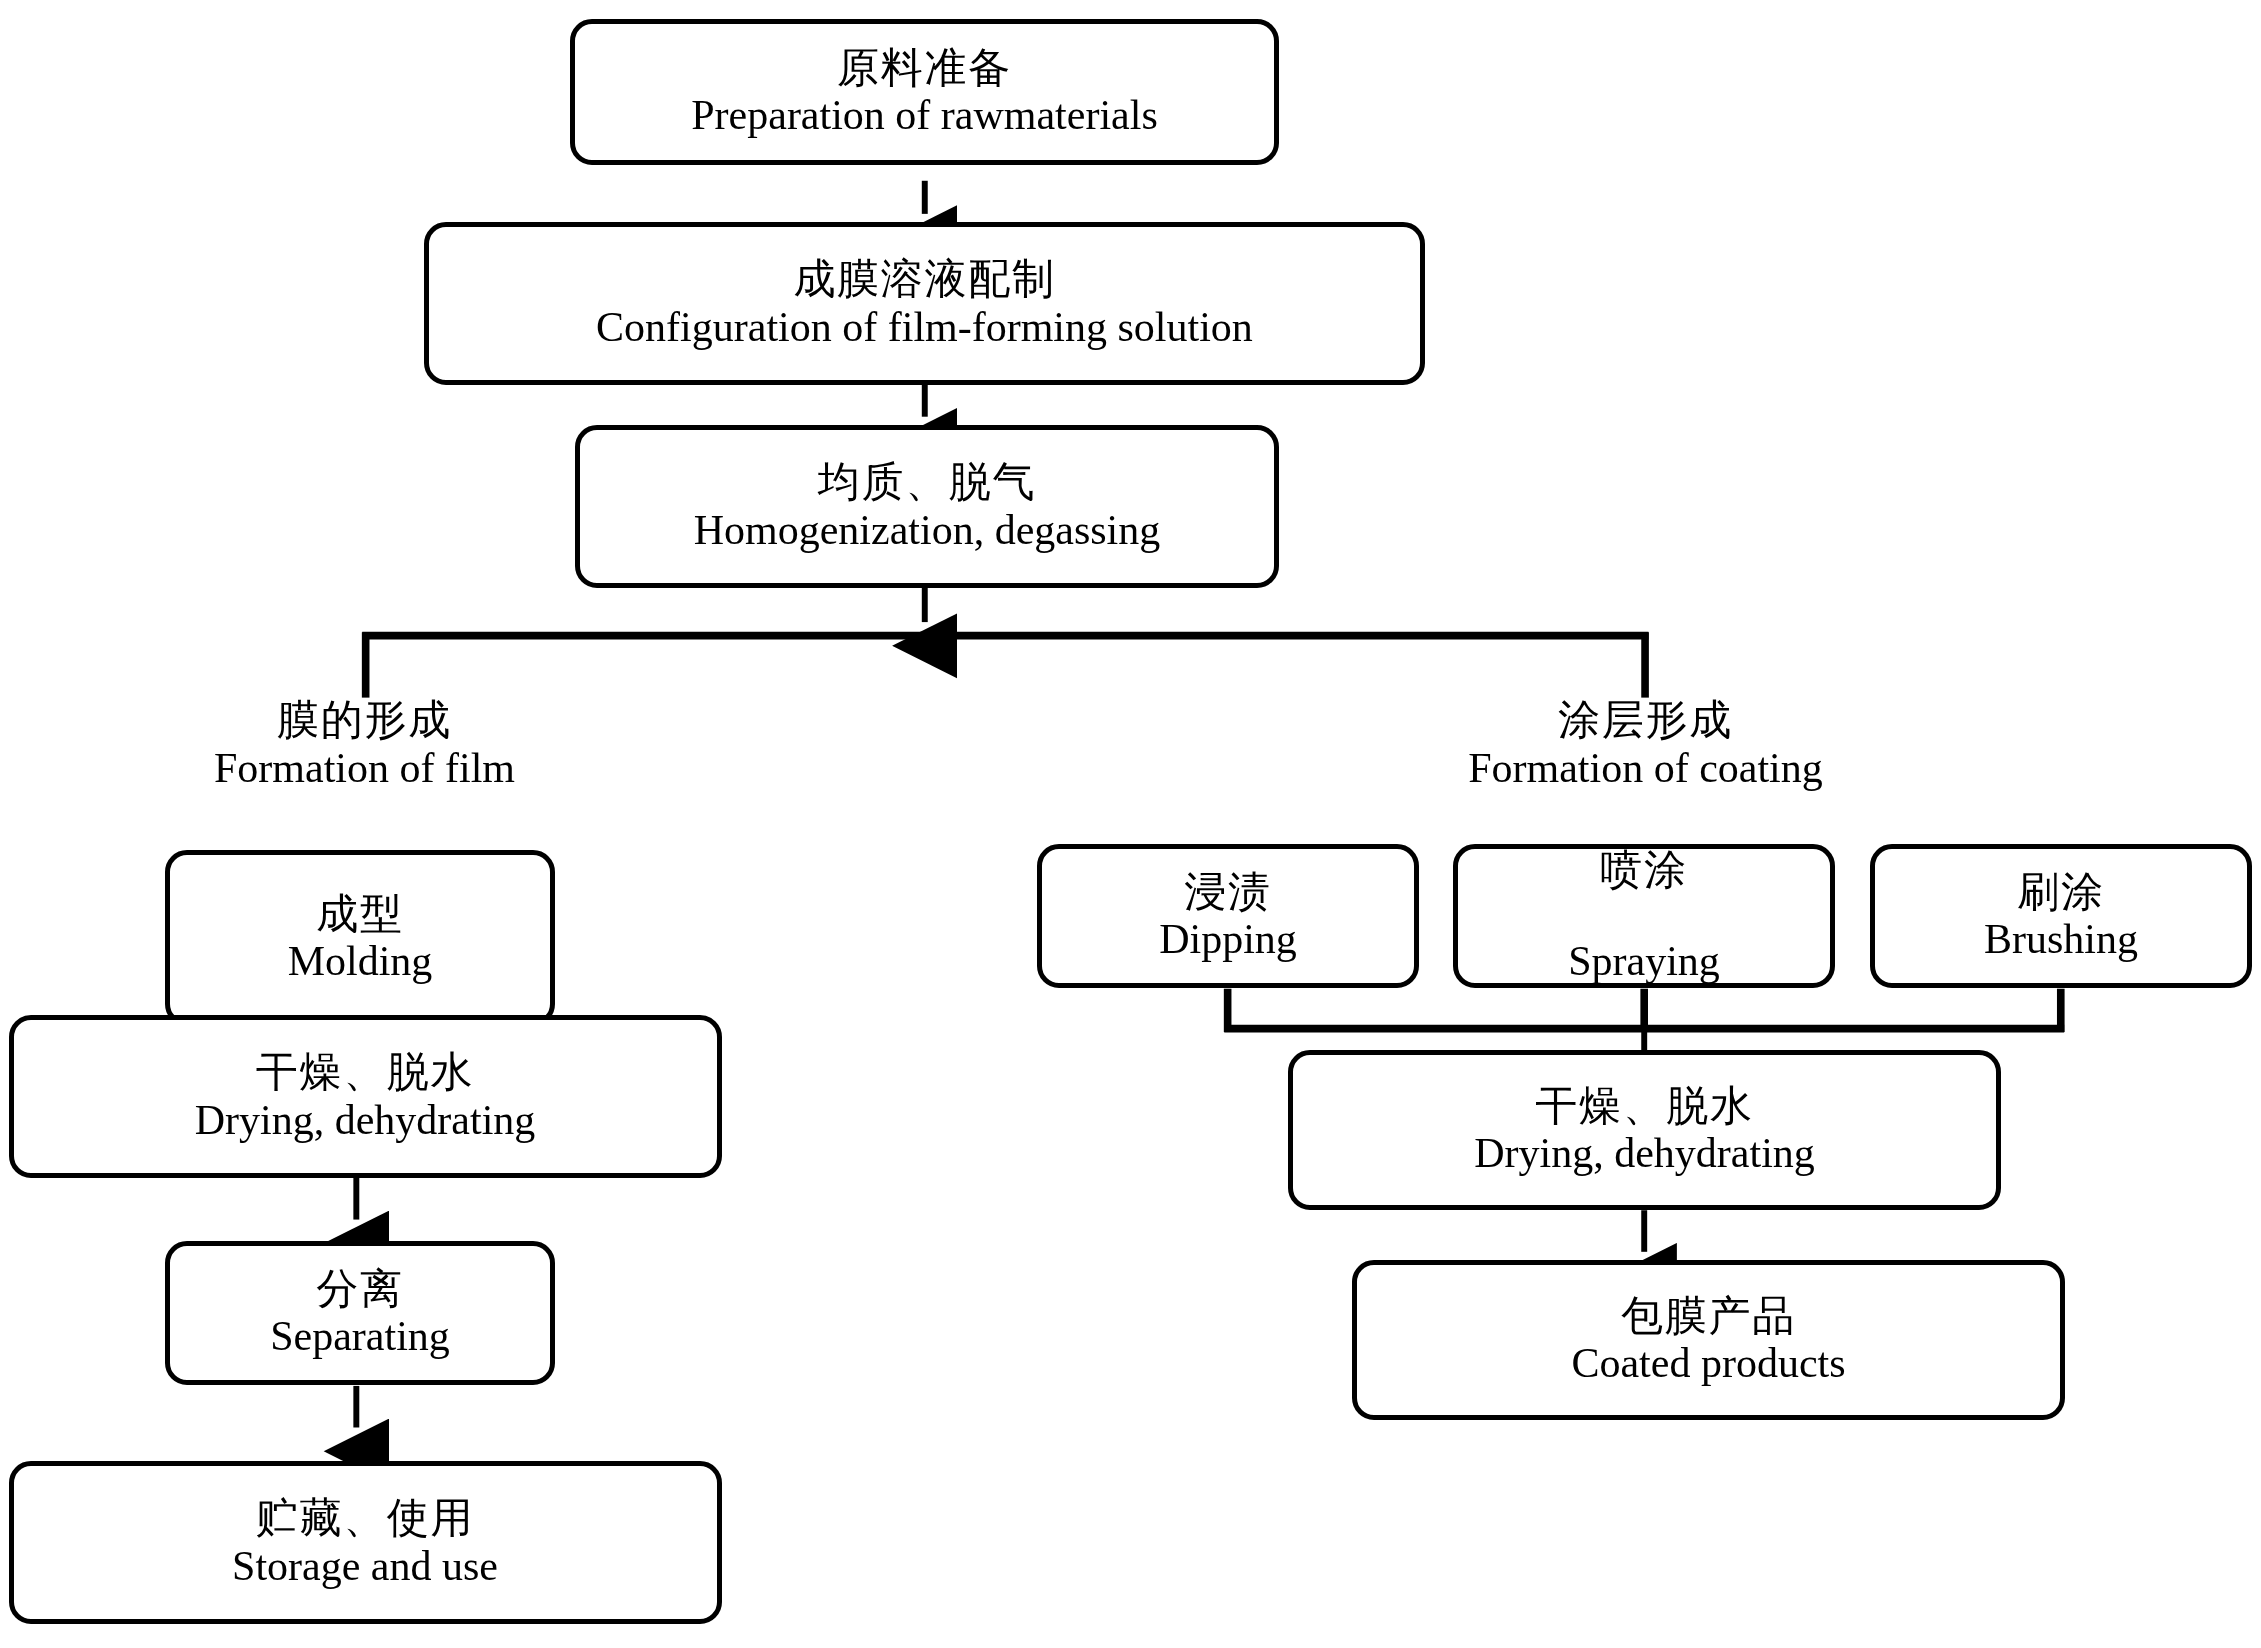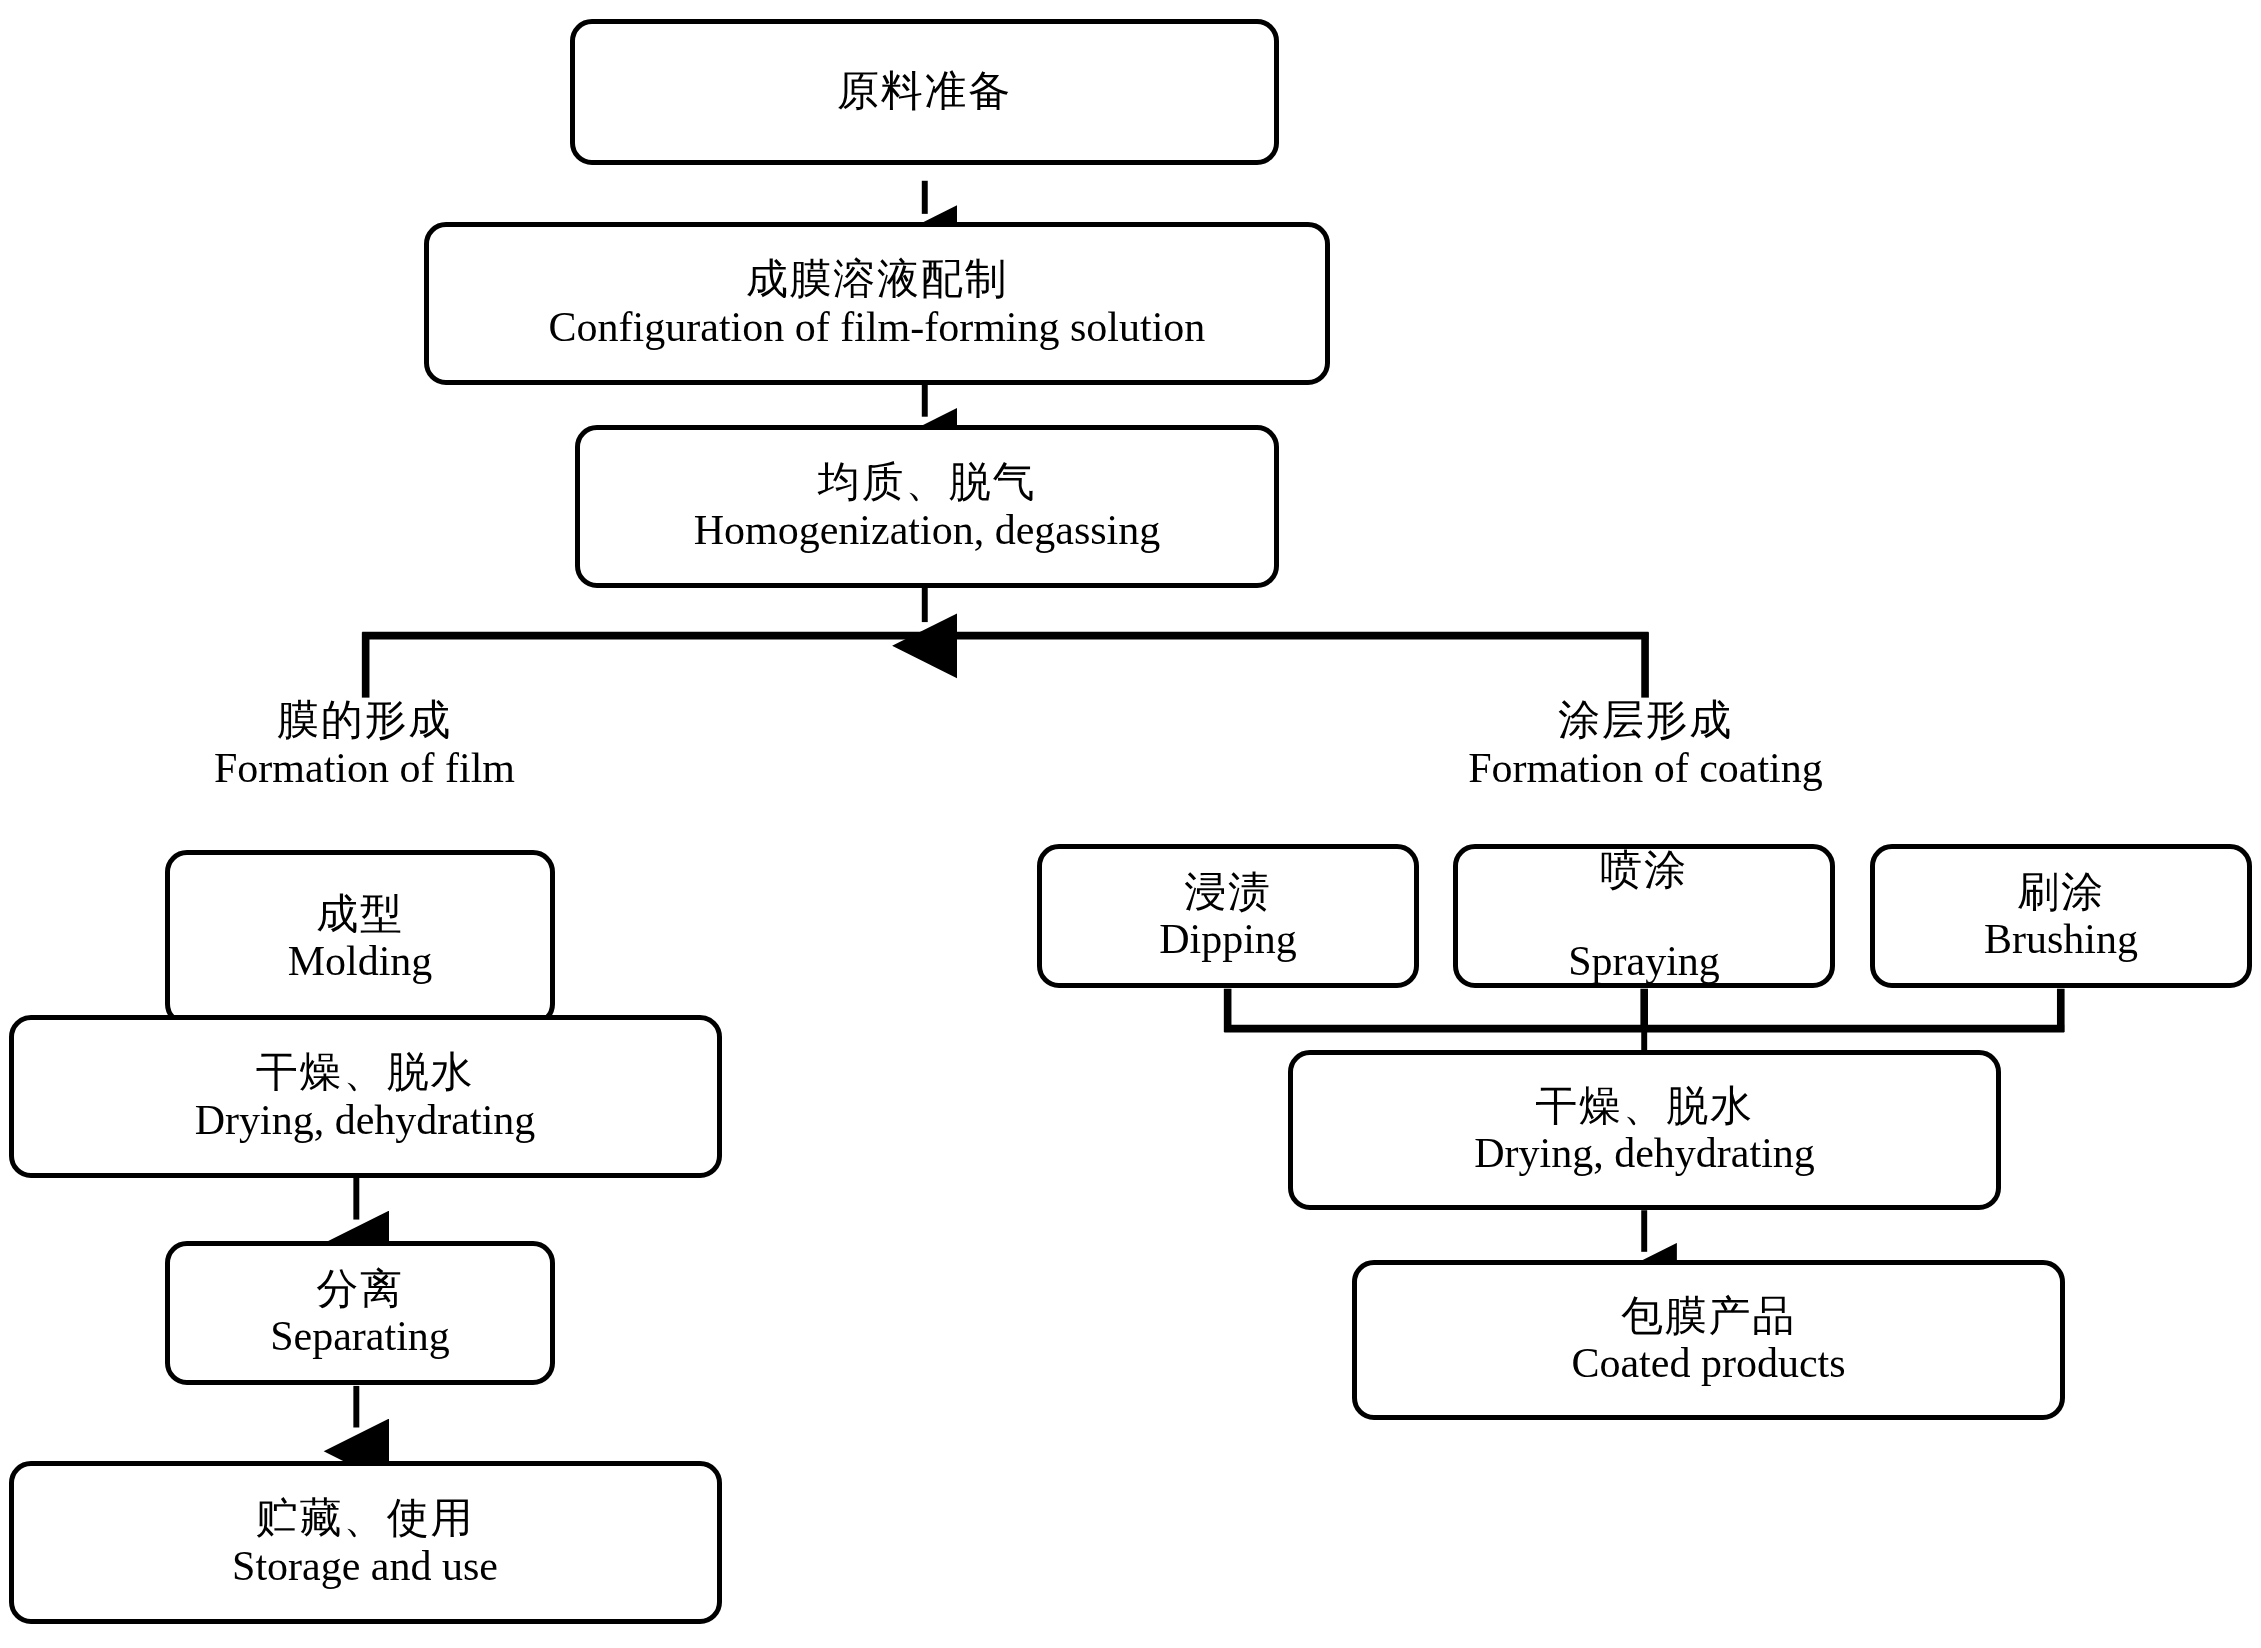--- a/index.html
+++ b/index.html
@@ -104,23 +104,24 @@
 
     <line x1="1443" y1="1212" x2="2433" y2="1212" stroke="#000000" stroke-width="9"></line>
 
     <line x1="1938" y1="1210" x2="1938" y2="1248" stroke="#000000" stroke-width="7" marker-end="url(#arrowhead)"></line>
 
     <line x1="1938" y1="1426" x2="1938" y2="1475" stroke="#000000" stroke-width="7" marker-end="url(#arrowhead)"></line>
   </svg>
 
   <div class="node" style="left:570px; top:18.7px; width:709px; height:146px;">
     <span class="cn">原料准备</span>
+    <span class="en">Preparation of rawmaterials</span>
   </div>
 
-  <div class="node" style="left:424px; top:222px; width:906px; height:163px;">
+  <div class="node" style="left:424px; top:222px; width:1001px; height:163px;">
     <span class="cn">成膜溶液配制</span>
     <span class="en">Configuration of film-forming solution</span>
   </div>
 
   <div class="node" style="left:575px; top:425px; width:704px; height:163px;">
     <span class="cn">均质、脱气</span>
     <span class="en">Homogenization, degassing</span>
   </div>
 
   <div class="branch-label" style="left:110px; top:697px; width:509px;">

